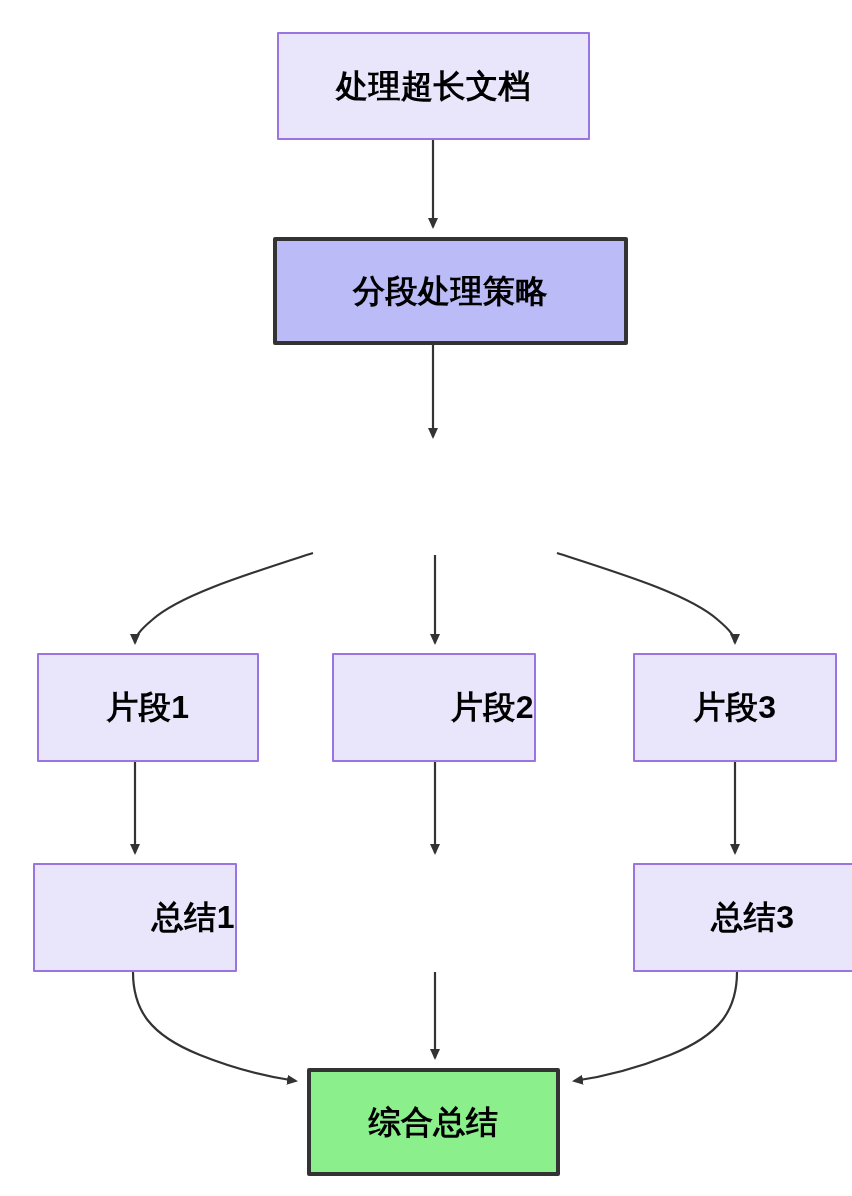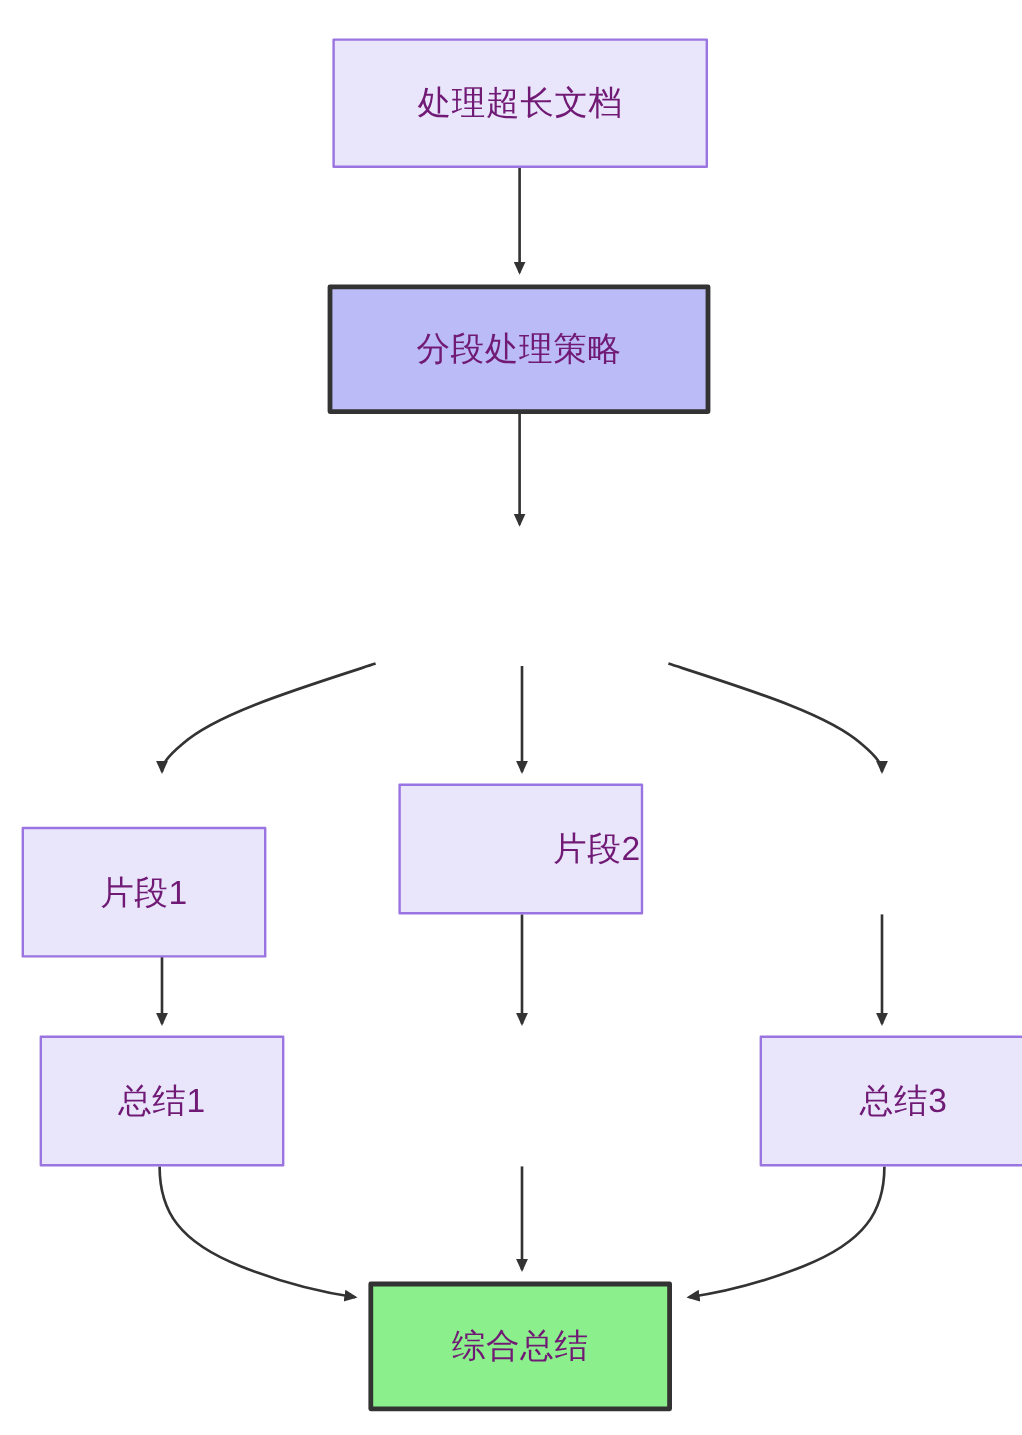--- a/index.html
+++ b/index.html
@@ -28,25 +28,26 @@
     height: 1196px;
     pointer-events: none;
   }
   .node {
     position: absolute;
     box-sizing: border-box;
     display: flex;
     align-items: center;
     justify-content: center;
     text-align: center;
-    color: #701a75;
-    font-size: 28px;
+    color: #000000;
+    font-size: 32px;
     line-height: 1.2;
     letter-spacing: 0.5px;
     white-space: nowrap;
+    font-weight: bold;
   }
   .node-normal {
     background: #e9e6fc;
     border: 2px solid #9a74e0;
     border-radius: 1px;
   }
   .node-strategy {
     background: #bbbbf7;
     border: 4px solid #333333;
     border-radius: 2px;
@@ -92,35 +93,38 @@
 
     <path d="M435,972 L435,1058" fill="none" stroke="#333333" stroke-width="2.2" marker-end="url(#arrowhead)"></path>
 
     <path d="M737,972 C737,1010 720,1035 670,1055 C630,1071 595,1078 574,1081" fill="none" stroke="#333333" stroke-width="2.2" marker-end="url(#arrowhead)"></path>
   </svg>
 
   <div class="node node-normal" style="left:277px; top:32px; width:313px; height:108px;">
     <span class="node-label">处理超长文档</span>
   </div>
 
-  <div class="node node-strategy" style="left:273px; top:237px; width:319px; height:108px;">
+  <div class="node node-strategy" style="left:273px; top:237px; width:355px; height:108px;">
     <span class="node-label">分段处理策略</span>
   </div>
 
 
-  <div class="node node-normal" style="left:18px; top:653px; width:204px; height:109px;margin-top:36px;">
+  <div class="node node-normal" style="left:37px; top:653px; width:222px; height:109px;">
     <span class="node-label">片段1</span>
   </div>
 
   <div class="node node-normal" style="left:332px; top:653px; width:204px; height:109px;justify-content:flex-end;">
     <span class="node-label">片段2</span>
   </div>
 
+  <div class="node node-normal" style="left:633px; top:653px; width:204px; height:109px;">
+    <span class="node-label">片段3</span>
+  </div>
 
-  <div class="node node-normal" style="left:33px; top:863px; width:204px; height:109px;">
+  <div class="node node-normal" style="left:33px; top:863px; width:204px; height:109px;justify-content:flex-end;">
     <span class="node-label">总结1</span>
   </div>
 
 
   <div class="node node-normal" style="left:633px; top:863px; width:240px; height:109px;">
     <span class="node-label">总结3</span>
   </div>
 
   <div class="node node-final" style="left:307px; top:1068px; width:253px; height:108px;">
     <span class="node-label">综合总结</span>

